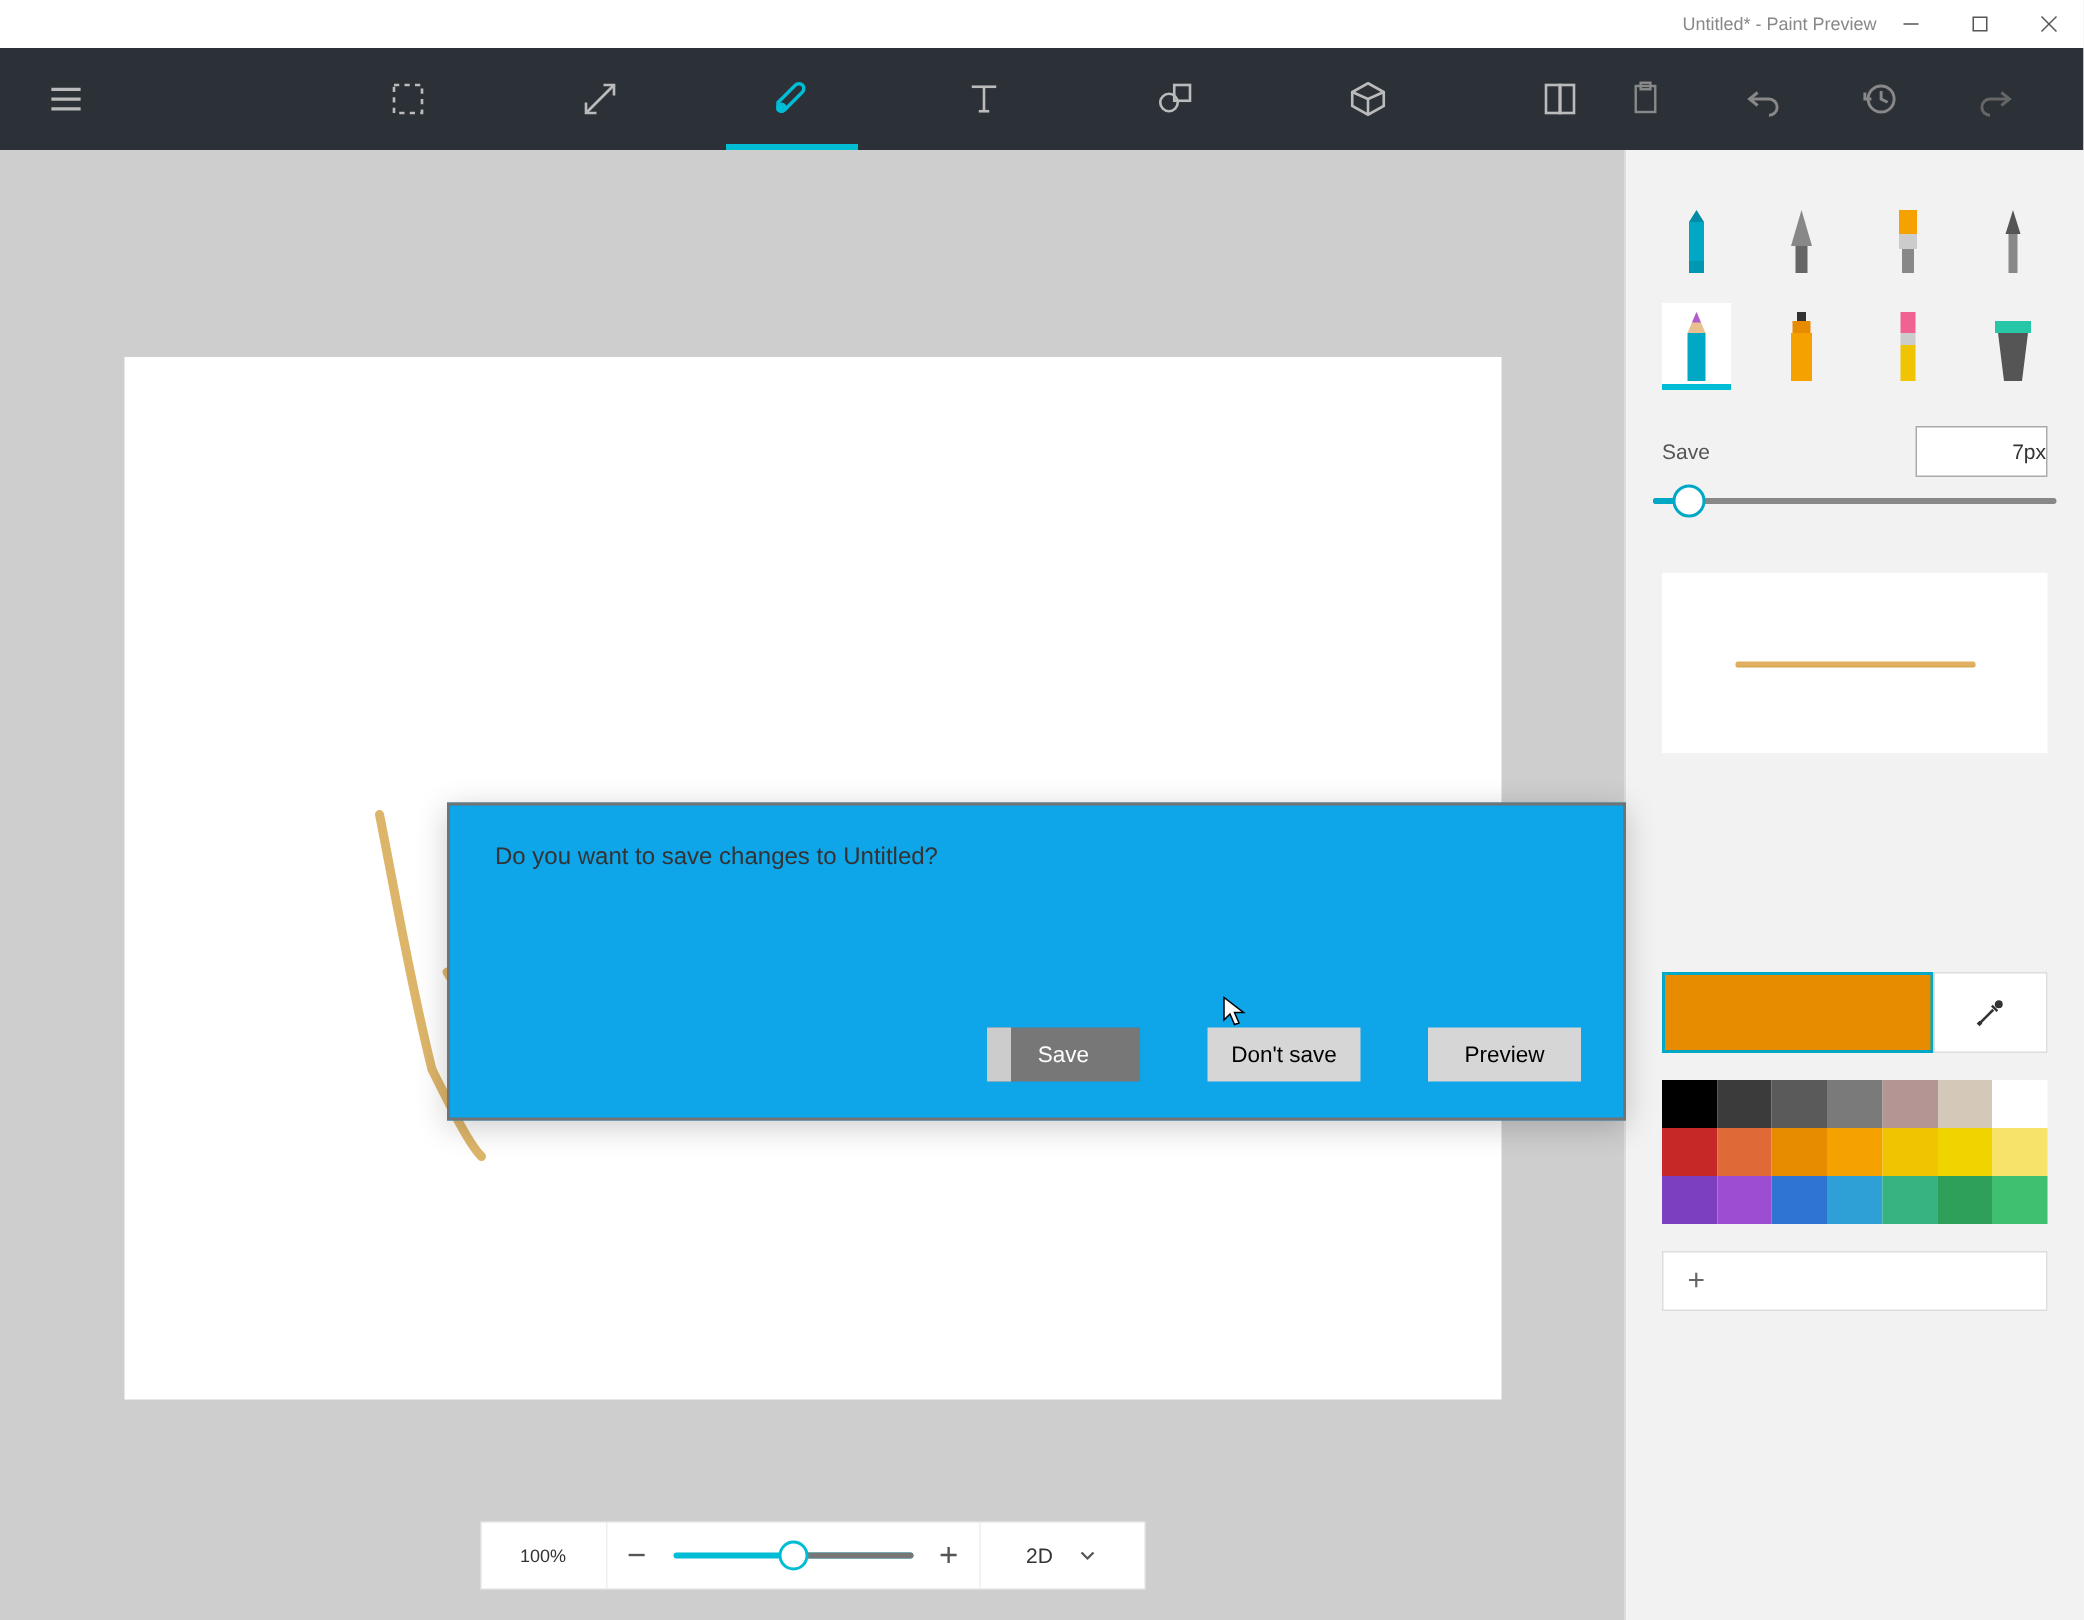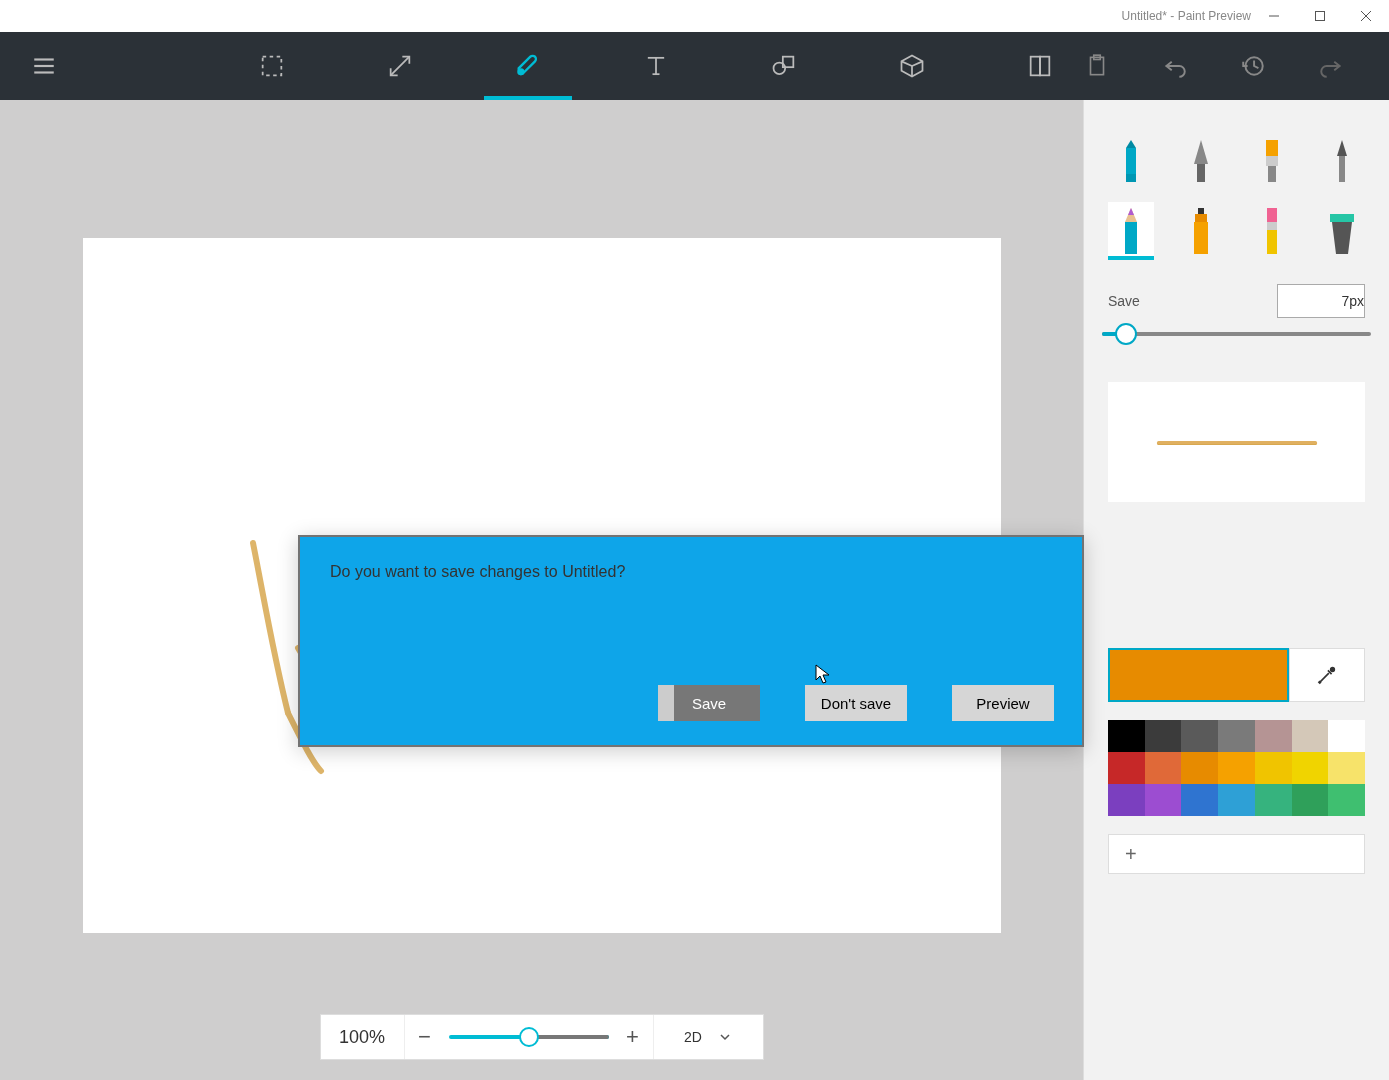--- a/index.html
+++ b/index.html
@@ -26,21 +26,21 @@
 
   
   .main { display: flex; height: calc(100% - 100px); }
   .canvas-area { flex: 1; background: #cfcece; position: relative; display: flex; flex-direction: column; }
   .canvas-wrap { flex: 1; display: flex; align-items: center; justify-content: center; position: relative; }
   .canvas { width: 918px; height: 695px; background: #fff; position: relative; margin-top: -10px; }
   .scribble { position: absolute; left: 160px; top: 295px; }
 
   
   .zoombar { position: absolute; bottom: 20px; left: 50%; transform: translateX(-50%); height: 46px; background: #fff; display: flex; align-items: center; border: 1px solid #ddd; }
-  .zoom-cell { width: 84px; text-align: center; font-size: 18px; color: #333; border-right: 1px solid #eee; height: 100%; display:flex; align-items:center; justify-content:center;}
+  .zoom-cell { width: 84px; text-align: center; font-size: 12px; color: #333; border-right: 1px solid #eee; height: 100%; display:flex; align-items:center; justify-content:center;}
   .pm-btn { width: 40px; display: flex; align-items: center; justify-content: center; cursor: pointer; color: #555; font-size: 22px; height:100%; }
   .zoom-slider { width: 160px; margin: 0 4px; position: relative; height: 4px; background: #00bcd4; border-radius: 2px; }
   .zoom-slider .rest { position:absolute; right:0; top:0; height:4px; width:50%; background:#777; border-radius:2px;}
   .zoom-thumb { position: absolute; top: 50%; left: 50%; transform: translate(-50%, -50%); width: 20px; height: 20px; border-radius: 50%; background: #fff; border: 2px solid #00bcd4; }
   .view-cell { width: 110px; display: flex; align-items: center; justify-content: center; gap: 16px; border-left: 1px solid #eee; height:100%; font-size:14px; color:#333;}
 
   
   .sidepanel { width: 306px; background: #f2f2f2; display: flex; flex-direction: column; border-left: 1px solid #ddd; }
   .panel-header { height: 56px; background: #00a8c6; color: #fff; font-size: 20px; display: flex; align-items: center; padding-left: 22px; }
   .brush-grid { display: grid; grid-template-columns: repeat(4, 1fr); gap: 18px 24px; padding: 30px 24px 10px 24px; }

